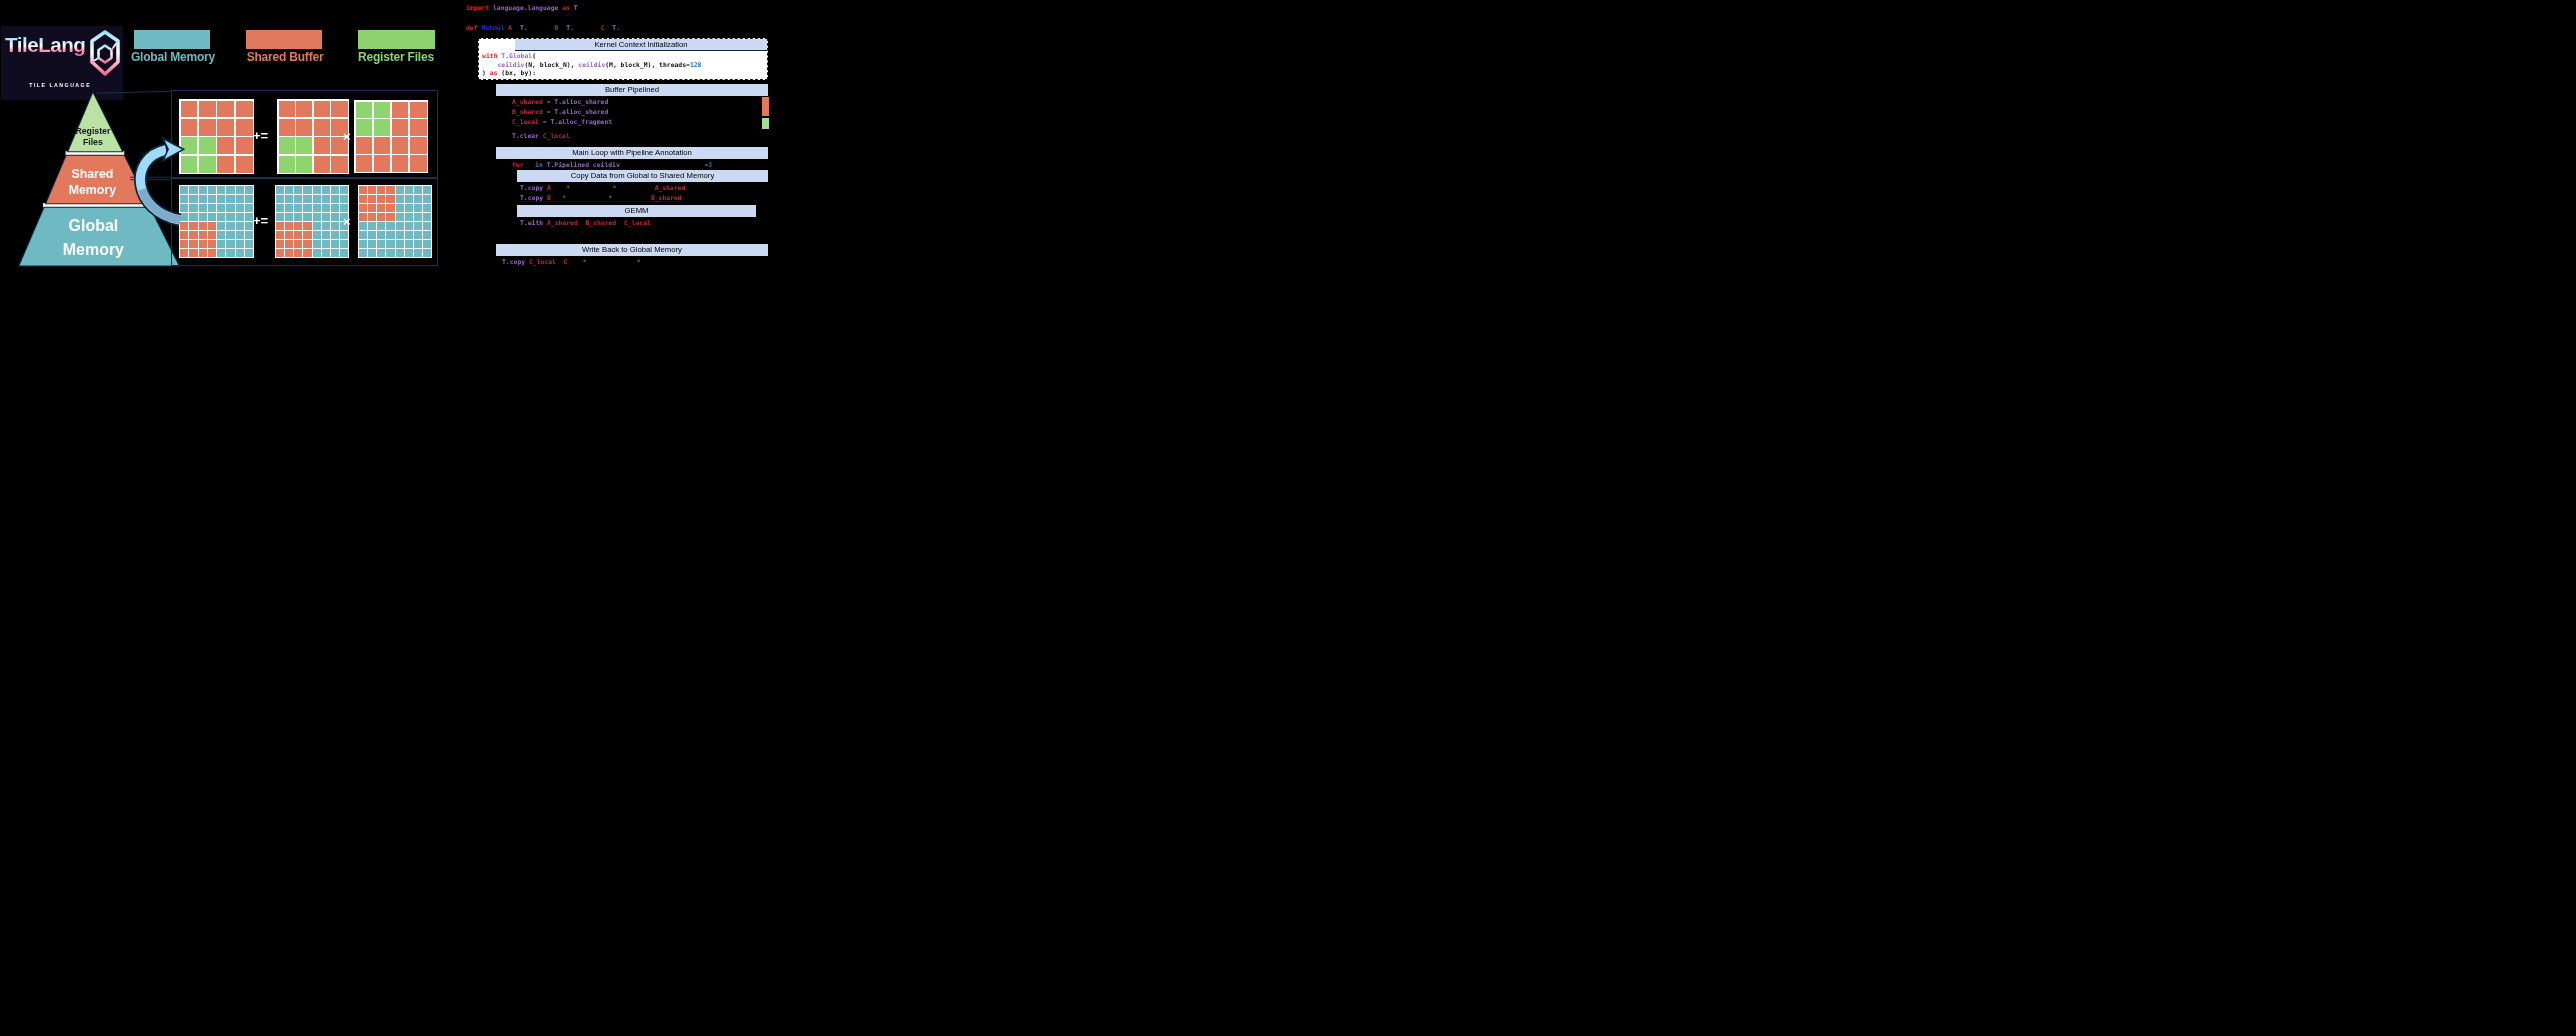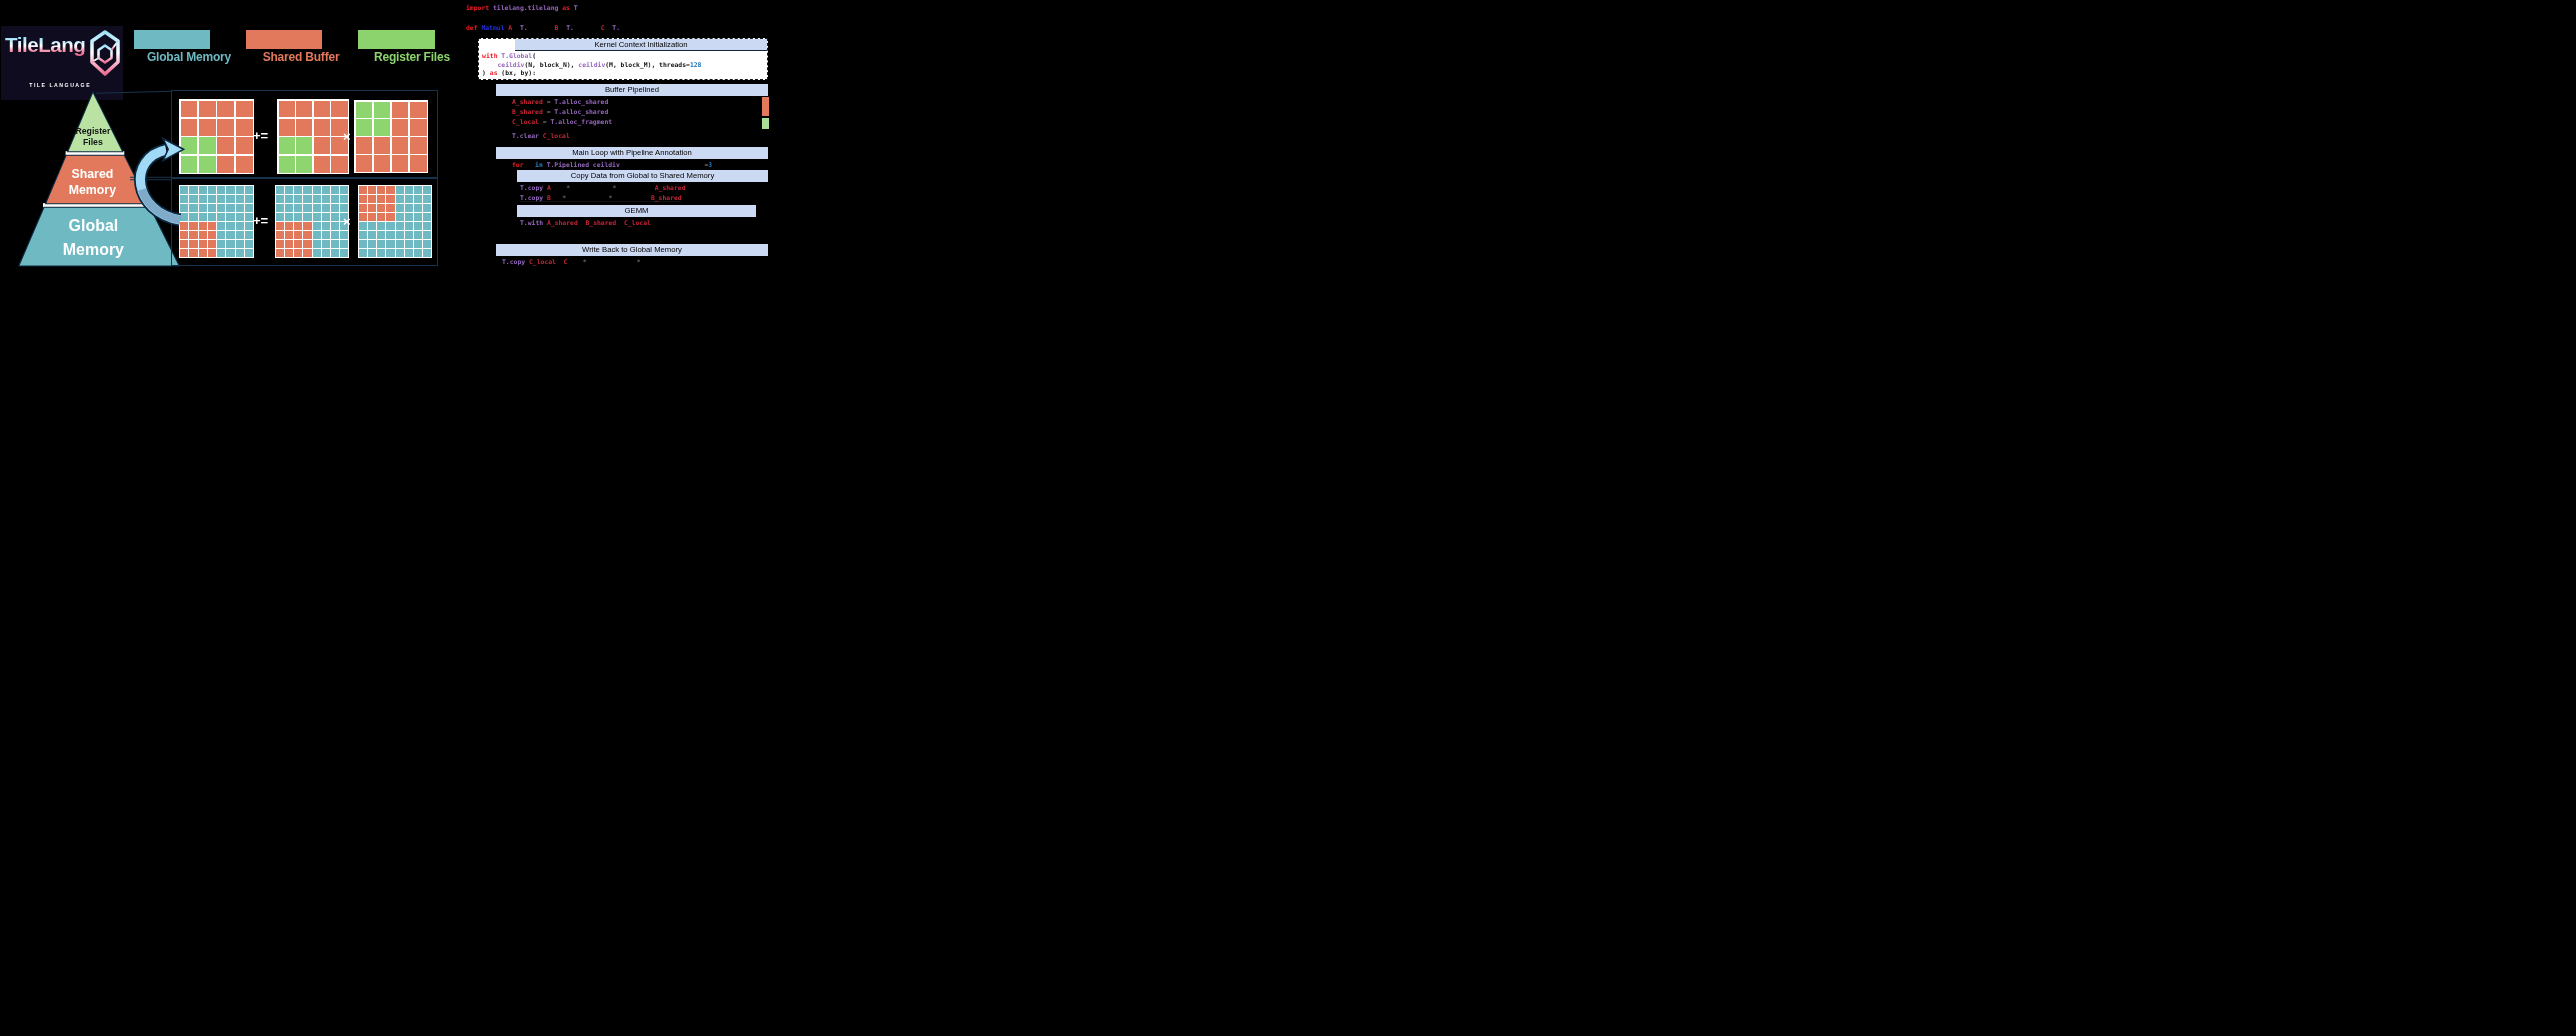--- a/index.html
+++ b/index.html
@@ -10,21 +10,21 @@
   .logo-title{position:absolute;left:4.1px;top:9.3px;font:800 20.6px/1 "Liberation Sans",sans-serif;
     letter-spacing:-0.5px;
     background:linear-gradient(180deg,#8ddff8 6%,#c9edfb 32%,#ffffff 52%,#f4a0b5 72%,#ee6c92 92%);
     -webkit-background-clip:text;background-clip:text;color:transparent;}
   .logo-sub{position:absolute;left:5.2px;top:57px;width:108px;text-align:center;
     font:700 5.2px/1 "Liberation Sans",sans-serif;letter-spacing:1.5px;color:#fff;}
   .logo-cube{position:absolute;right:3.1px;top:3.1px;}
   
   .swatch{position:absolute;top:30px;height:18.5px;}
   .legend-label{position:absolute;top:50px;width:124px;text-align:center;
-    font:700 12px/1.2 "Liberation Sans",sans-serif;letter-spacing:-0.2px;padding-left:16px;}
+    font:700 12px/1.2 "Liberation Sans",sans-serif;letter-spacing:-0.2px;}
   
   .mbox{position:absolute;left:171px;width:267px;height:88px;border:1px solid #15334d;box-sizing:border-box;}
   .mgrid{position:absolute;display:grid;background:#fff;box-sizing:border-box;}
   .g4{padding:1.5px;gap:1.5px;}
   .g8{padding:1px;gap:1px;}
   .op{position:absolute;color:#fff;font:700 13px/1 "Liberation Sans",sans-serif;}
   
   .code-line{position:absolute;white-space:pre;font:700 6.4px/8.2px "DejaVu Sans Mono",monospace;color:#111;}
   .band{position:absolute;background:#ccd9f3;color:#000;text-align:center;
         font:400 7.7px/12px "Liberation Sans",sans-serif;height:12px;}
@@ -348,21 +348,21 @@
     <line x1="252" y1="344" x2="332" y2="344" stroke="#15334d" stroke-width="2"></line>
     <line x1="252" y1="349" x2="332" y2="349" stroke="#15334d" stroke-width="2"></line>
     <g>
       <path d="M 349,427 C 258,412 246,307 322,291" fill="none" stroke="#0c2940" stroke-width="25"></path>
       <path d="M 349,427 C 258,412 246,307 322,291" fill="none" stroke="#a0daf6" stroke-width="18"></path>
       <path d="M 349,427 C 308,420 283,395 275,368" fill="none" stroke="#7fabc8" stroke-width="16"></path>
       <polygon points="316,269 356,290 316,312 326,290" fill="#a0daf6" stroke="#0c2940" stroke-width="3"></polygon>
     </g>
   </svg>
 
-  <div class="code-line" style="left:466px;top:3.6px;"><span class="tk-kw">import</span><span class="tk-pl"> </span><span class="tk-fn">tilelang.tilelang</span><span class="tk-pl"> </span><span class="tk-kw">as</span><span class="tk-pl"> </span><span class="tk-fn">T</span></div>
+  <div class="code-line" style="left:466px;top:3.6px;"><span class="tk-kw">import</span><span class="tk-pl"> </span><span class="tk-fn">language.language</span><span class="tk-pl"> </span><span class="tk-kw">as</span><span class="tk-pl"> </span><span class="tk-fn">T</span></div>
   <div class="code-line" style="left:466px;top:24px;"><span class="tk-kw">def</span><span class="tk-pl"> </span><span class="tk-blue">Matmul</span><span class="tk-pl"> </span><span class="tk-var">A</span><span class="tk-pl">  </span><span class="tk-fn">T.</span><span class="tk-pl">       </span><span class="tk-var">B</span><span class="tk-pl">  </span><span class="tk-fn">T.</span><span class="tk-pl">       </span><span class="tk-var">C</span><span class="tk-pl">  </span><span class="tk-fn">T.</span></div>
 
   <div id="kernel-box">
     <div class="band">Kernel Context Initialization</div>
     <div class="kline" style="top:13.4px;"><span class="tk-kw">with</span><span class="tk-pl"> </span><span class="tk-fn">T.Global</span><span class="tk-pl">(</span></div>
     <div class="kline" style="top:21.6px;"><span class="tk-pl">    </span><span class="tk-fn">ceildiv</span><span class="tk-pl">(N, block_N), </span><span class="tk-fn">ceildiv</span><span class="tk-pl">(M, block_M), threads</span><span class="tk-op">=</span><span class="tk-num">128</span></div>
     <div class="kline" style="top:30px;"><span class="tk-pl">) </span><span class="tk-kw">as</span><span class="tk-pl"> (bx, by):</span></div>
   </div>
 
   <div class="band" style="left:496px;top:84px;width:272px;">Buffer Pipelined</div>

